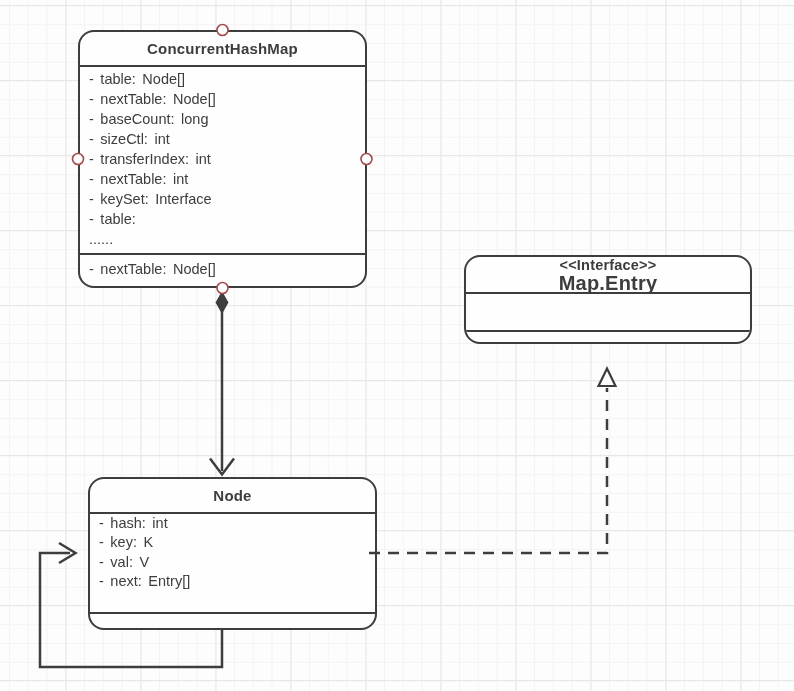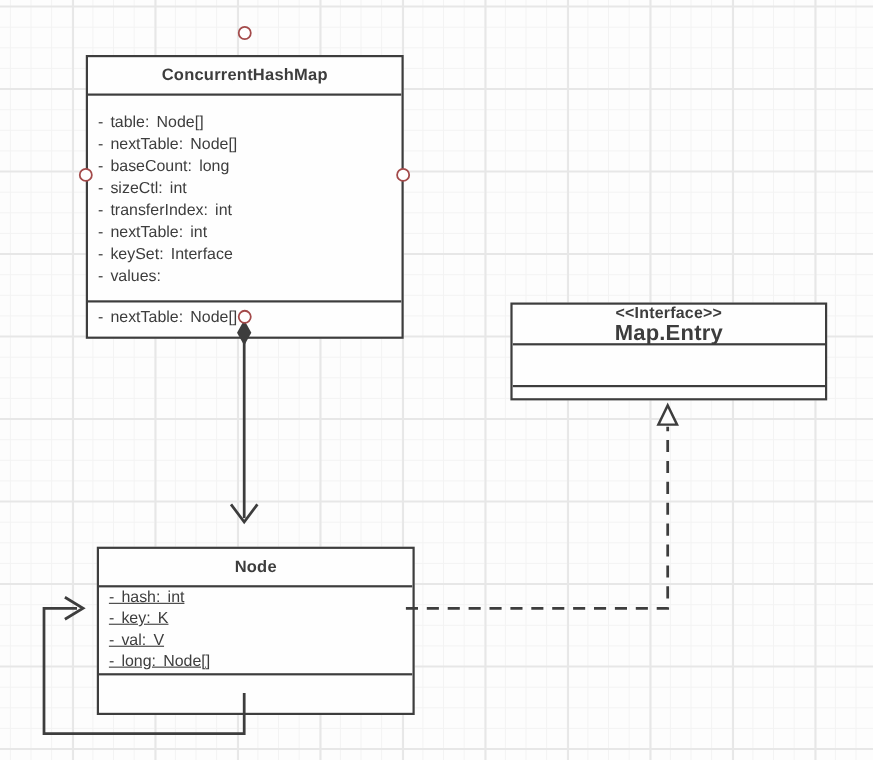--- a/index.html
+++ b/index.html
@@ -20,24 +20,23 @@
     background-position: 65.5px 5px, 65.5px 5px, 9px 5.5px, 9px 5.5px;
     color: #3d3d3d;
     overflow: hidden;
   }
 
   .uml-box {
     position: absolute;
     display: flex;
     flex-direction: column;
     border: 2.5px solid #3d3d3d;
-    border-radius: 0;
+    border-radius: 16px;
     background: #fefefe;
     overflow: hidden;
-    margin-top: 20px;
   }
 
   .uml-title {
     display: flex;
     align-items: center;
     justify-content: center;
     flex-direction: column;
     font-weight: bold;
     font-size: 15px;
     letter-spacing: 0.2px;
@@ -74,52 +73,52 @@
   svg.edges-layer .hollow { fill: #fdfdfd; stroke: #3d3d3d; stroke-width: 2.2; stroke-linejoin: miter; }
   svg.edges-layer .handle { fill: #ffffff; stroke: #a34a4a; stroke-width: 1.6; }
 </style>
 </head>
 <body>
 
 <div class="canvas">
 
   <div class="uml-box" style="left:78px; top:30px; width:289px; height:258px;">
     <div class="uml-title" style="height:33px;">ConcurrentHashMap</div>
-    <div class="uml-section" style="height:187.5px; padding-top:14px;">
+    <div class="uml-section" style="height:187.5px; padding-top:2px;">
       <div class="uml-line">- table: Node[]</div>
       <div class="uml-line">- nextTable: Node[]</div>
       <div class="uml-line">- baseCount: long</div>
       <div class="uml-line">- sizeCtl: int</div>
       <div class="uml-line">- transferIndex: int</div>
       <div class="uml-line">- nextTable: int</div>
       <div class="uml-line">- keySet: Interface</div>
-      <div class="uml-line">- values:</div>
+      <div class="uml-line">- table:</div>
       <div class="uml-line">......</div>
     </div>
     <div class="uml-section grow" style="padding-top:4px;">
       <div class="uml-line">- nextTable: Node[]</div>
     </div>
   </div>
 
   <div class="uml-box" style="left:464px; top:255px; width:288px; height:89px;">
     <div class="uml-title" style="height:35px;">
       <div class="stereotype-line">&lt;&lt;Interface&gt;&gt;</div>
       <div class="title-line">Map.Entry</div>
     </div>
     <div class="uml-section" style="height:38px;"></div>
     <div class="uml-section grow"></div>
   </div>
 
   <div class="uml-box" style="left:88px; top:477px; width:289px; height:153px;">
     <div class="uml-title" style="height:32.5px;">Node</div>
-    <div class="uml-section" style="height:80px;text-decoration:underline;">
+    <div class="uml-section" style="height:100px;">
       <div class="uml-line" style="line-height:19.5px;">- hash: int</div>
       <div class="uml-line" style="line-height:19.5px;">- key: K</div>
       <div class="uml-line" style="line-height:19.5px;">- val: V</div>
-      <div class="uml-line" style="line-height:19.5px;">- long: Node[]</div>
+      <div class="uml-line" style="line-height:19.5px;">- next: Entry[]</div>
     </div>
     <div class="uml-section grow"></div>
   </div>
 
   <svg class="edges-layer" viewBox="0 0 794 691">
 
     <g>
       <line class="line" x1="222" y1="310" x2="222" y2="471"></line>
       <polygon class="filled" points="222,291 228.5,302.5 222,314 215.5,302.5"></polygon>
       <polyline class="line" points="210,458.5 222,474.5 234,458.5"></polyline>

